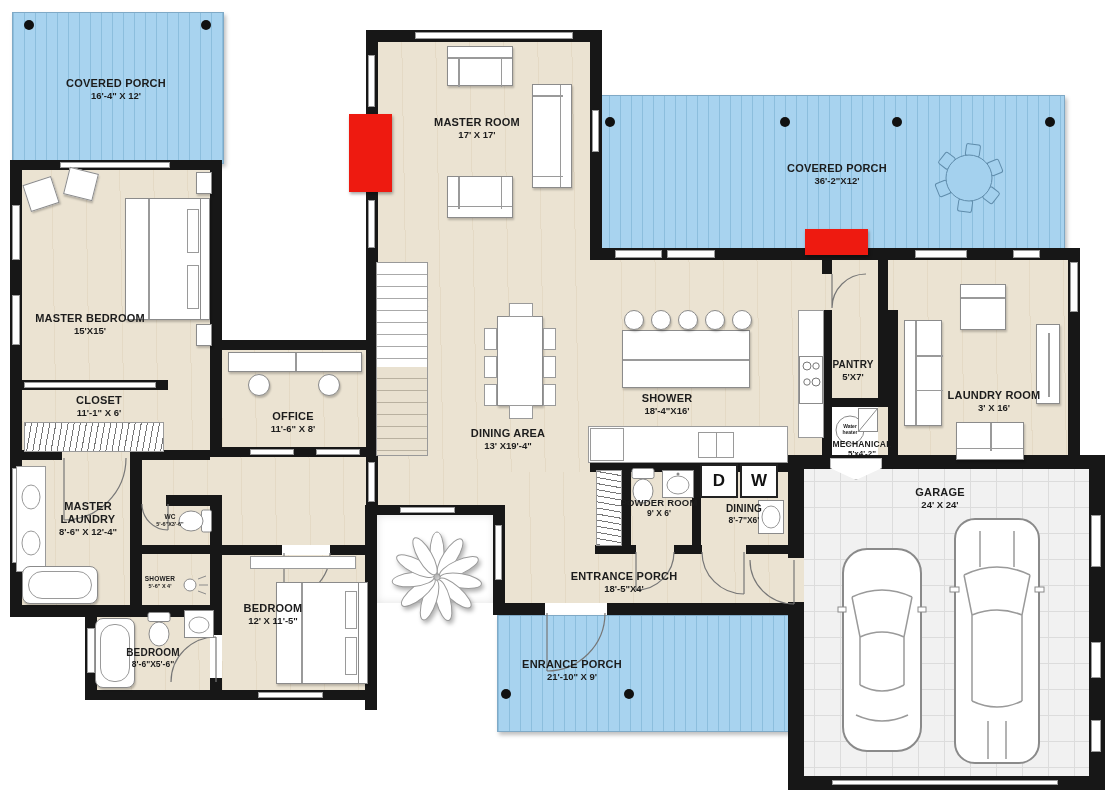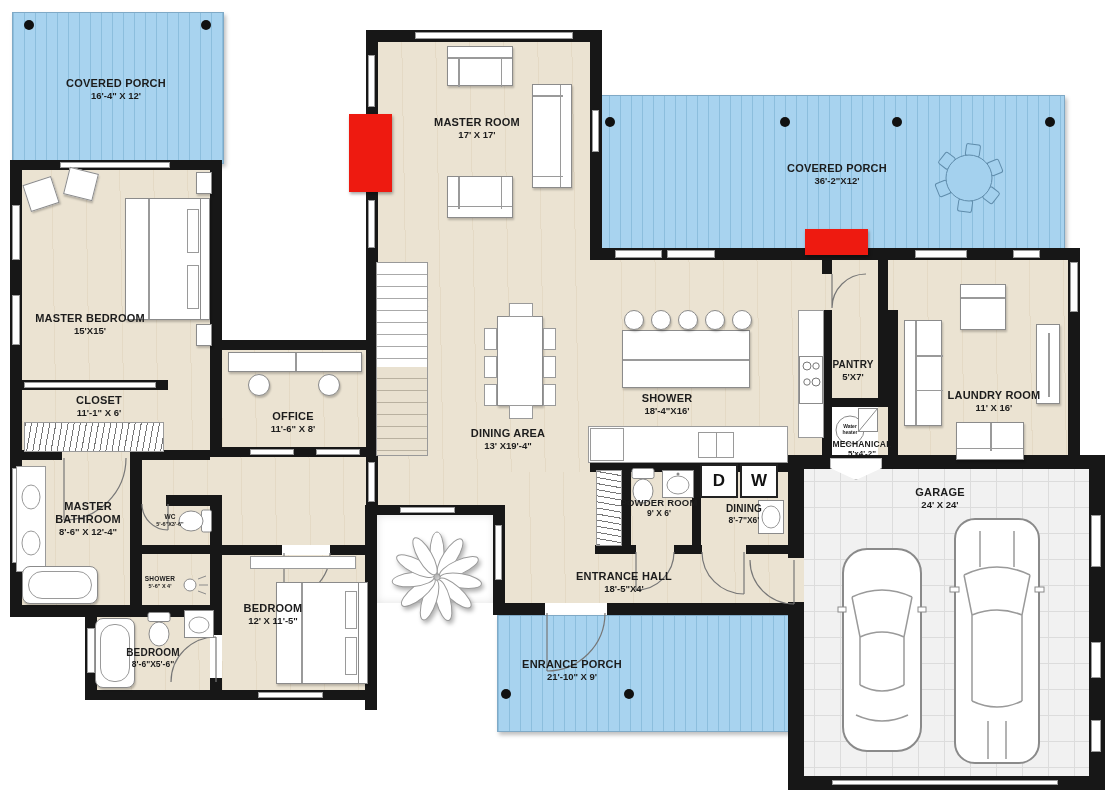--- a/index.html
+++ b/index.html
@@ -404,24 +404,24 @@
   <div class="lbl" style="left:853px;top:370px;">
     <span class="nm" style="font-size:10px">PANTRY</span>
     <span class="dm">5'X7'</span>
   </div>
   <div class="lbl med" style="left:862px;top:449px;">
     <span class="nm">MECHANICAL</span>
     <span class="dm">5'x4'-2"</span>
   </div>
   <div class="lbl" style="left:994px;top:401px;">
     <span class="nm">LAUNDRY ROOM</span>
-    <span class="dm">11' X 16'</span>
+    <span class="dm">3' X 16'</span>
   </div>
   <div class="lbl wrap" style="left:88px;top:519px;">
-    <span class="nm">MASTER BATHROOM</span>
+    <span class="nm">MASTER LAUNDRY</span>
     <span class="dm">8'-6" X 12'-4"</span>
   </div>
   <div class="lbl small" style="left:170px;top:520px;">
     <span class="nm">WC</span>
     <span class="dm">5'-6"X3'-6"</span>
   </div>
   <div class="lbl small" style="left:160px;top:582px;">
     <span class="nm">SHOWER</span>
     <span class="dm">5'-6" X 4'</span>
   </div>
@@ -435,21 +435,21 @@
   </div>
   <div class="lbl" style="left:659px;top:508px;">
     <span class="nm" style="font-size:9.5px">POWDER ROOM</span>
     <span class="dm" style="font-size:8.5px">9' X 6'</span>
   </div>
   <div class="lbl" style="left:744px;top:514px;">
     <span class="nm" style="font-size:10px">DINING</span>
     <span class="dm" style="font-size:8.5px">8'-7"X6'</span>
   </div>
   <div class="lbl" style="left:624px;top:582px;">
-    <span class="nm">ENTRANCE HALL</span>
+    <span class="nm">ENTRANCE PORCH</span>
     <span class="dm">18'-5"X4'</span>
   </div>
   <div class="lbl" style="left:572px;top:670px;">
     <span class="nm">ENRANCE PORCH</span>
     <span class="dm">21'-10" X 9'</span>
   </div>
   <div class="lbl" style="left:940px;top:498px;">
     <span class="nm">GARAGE</span>
     <span class="dm">24' X 24'</span>
   </div>

